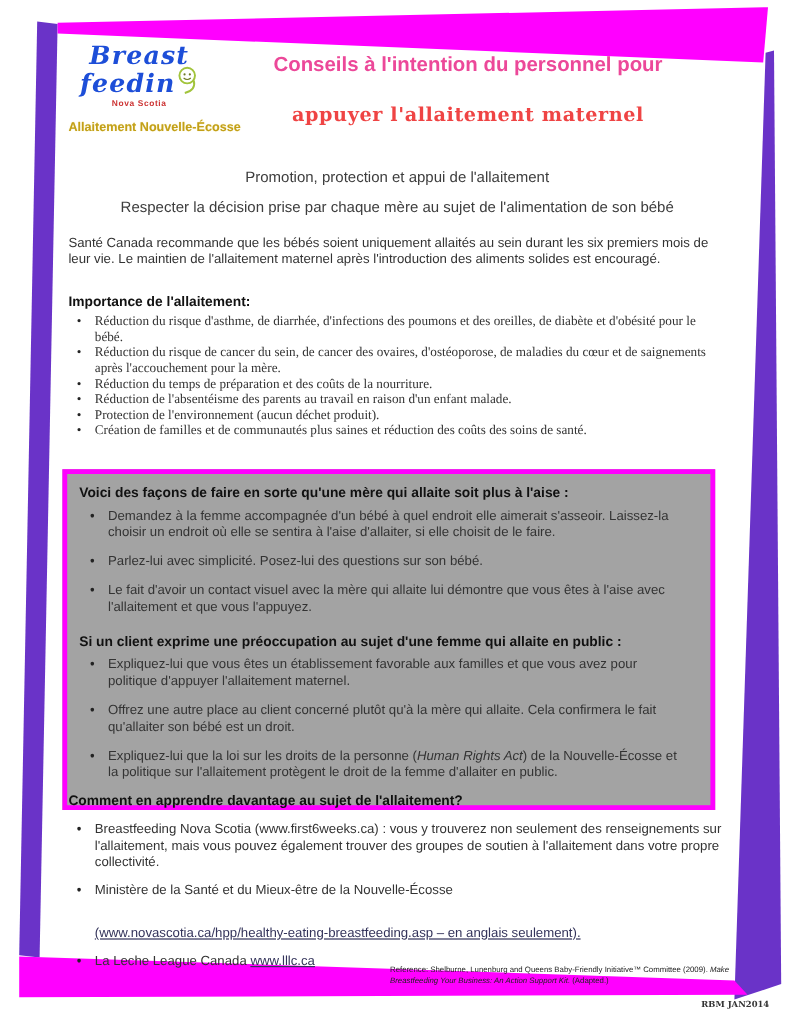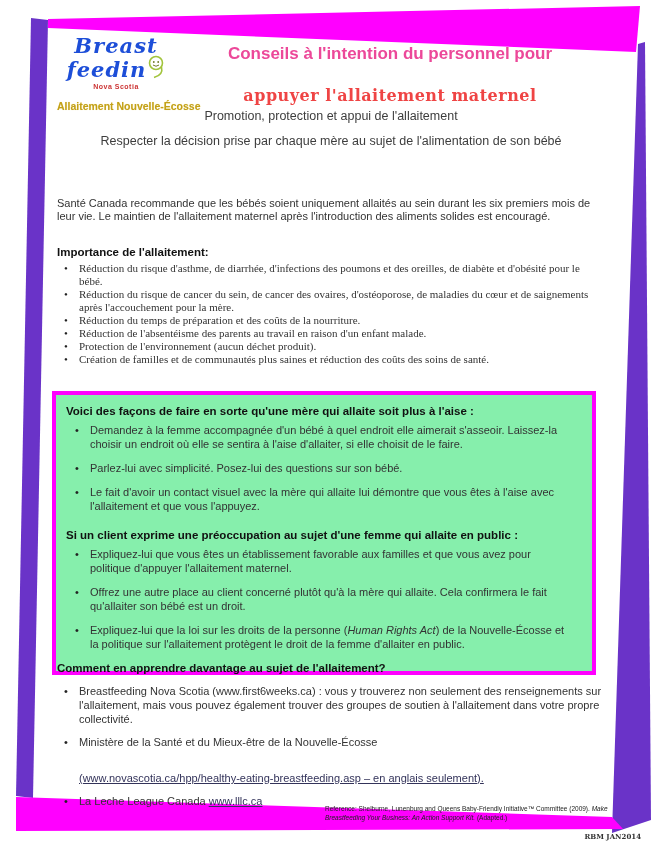--- a/index.html
+++ b/index.html
@@ -18,35 +18,35 @@
   .logo-row2{display:flex;justify-content:center;align-items:flex-end;}
   .logo-region{color:#cc3333;font-size:7px;font-weight:bold;letter-spacing:.5px;margin-top:4px;}
   .logo-tagline{color:#c3a018;font-size:10.5px;font-weight:bold;margin-top:10px;white-space:nowrap;
     text-shadow:0 0 1px #efe3a0;}
   .titleblock{flex:1;text-align:center;padding-top:10px;}
   .title1{font-size:17px;font-weight:bold;color:#ec4899;margin:0;}
   .title2{font-family:"DejaVu Serif",serif;font-size:16px;font-weight:bold;color:#ef4444;
     letter-spacing:.5px;margin:22px 0 0 0;}
 
   
-  .subtitle{position:absolute;left:57px;right:52px;top:104px;text-align:center;
+  .subtitle{position:absolute;left:57px;right:52px;top:136px;text-align:center;
     color:#3d3d3d;font-size:12.5px;line-height:25px;z-index:2;}
   .subtitle p{margin:0;}
 
   
   .intro{position:absolute;left:57px;width:545px;top:197px;font-size:11px;line-height:13px;z-index:2;margin:0;}
   .section-head{font-size:11.5px;font-weight:bold;color:#111;margin:0;}
   .importance{position:absolute;left:57px;width:548px;top:246px;z-index:2;}
   ul.plain{margin:4px 0 0 0;padding:0 0 0 22px;list-style:none;font-family:Liberation Serif, serif;}
   ul.plain li{position:relative;font-size:11px;line-height:13px;margin:0 0 0 0;}
   ul.plain li::before{content:"\2022";position:absolute;left:-15px;top:0;font-size:11px;color:#222;}
 
   
   .hlbox{position:absolute;left:52px;width:544px;top:391px;border:4px solid #ff00ff;
-    padding:8px 24px 10px 10px;z-index:2;box-sizing:border-box;min-height:256px;background:#86efac;}
+    padding:8px 24px 10px 10px;z-index:2;box-sizing:border-box;min-height:256px;background:#a3a3a3;}
   .hlbox .section-head{margin:2px 0 2px 0;}
   ul.spaced{margin:6px 0 0 0;padding:0 0 0 24px;list-style:none;}
   ul.spaced li{position:relative;font-size:11px;line-height:14px;margin:0 0 10px 0;}
   ul.spaced li::before{content:"\2022";position:absolute;left:-15px;top:0;font-size:11px;color:#222;}
   .hlbox .second{margin-top:16px;}
 
   .learn{position:absolute;left:57px;width:548px;top:662px;z-index:2;}
   ul.learn-list{margin:10px 0 0 0;padding:0 0 0 22px;list-style:none;}
   ul.learn-list li{position:relative;font-size:11px;line-height:14px;margin:0 0 9px 0;}
   ul.learn-list li::before{content:"\2022";position:absolute;left:-15px;top:0;font-size:11px;color:#222;}

